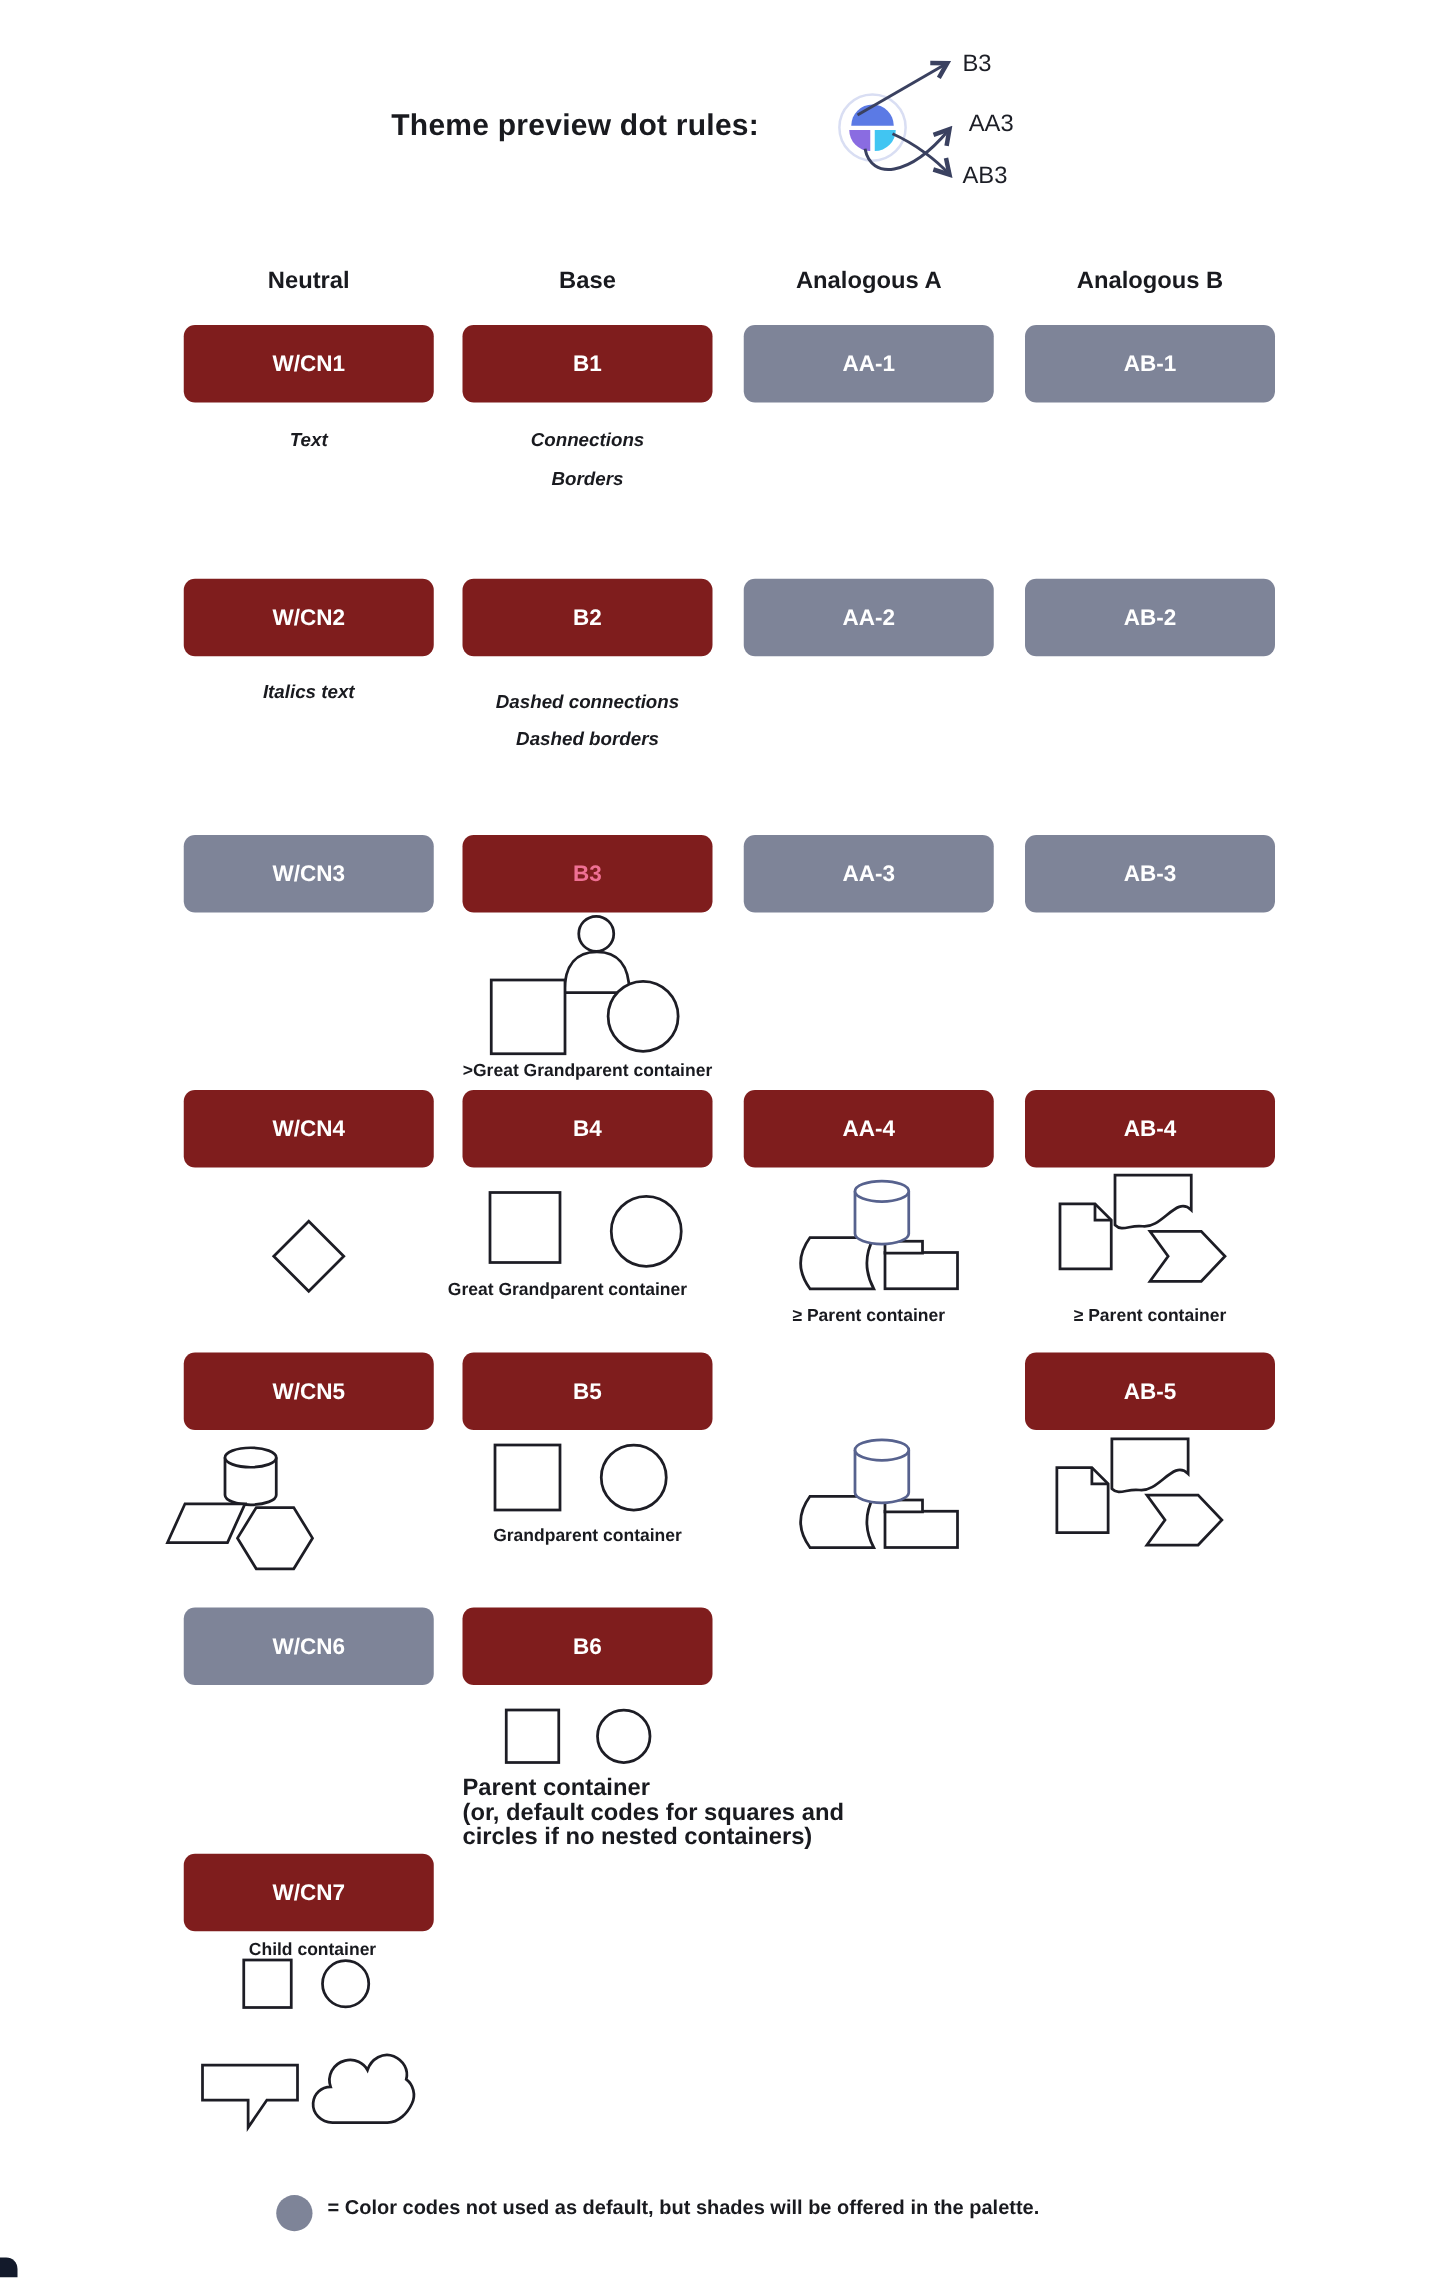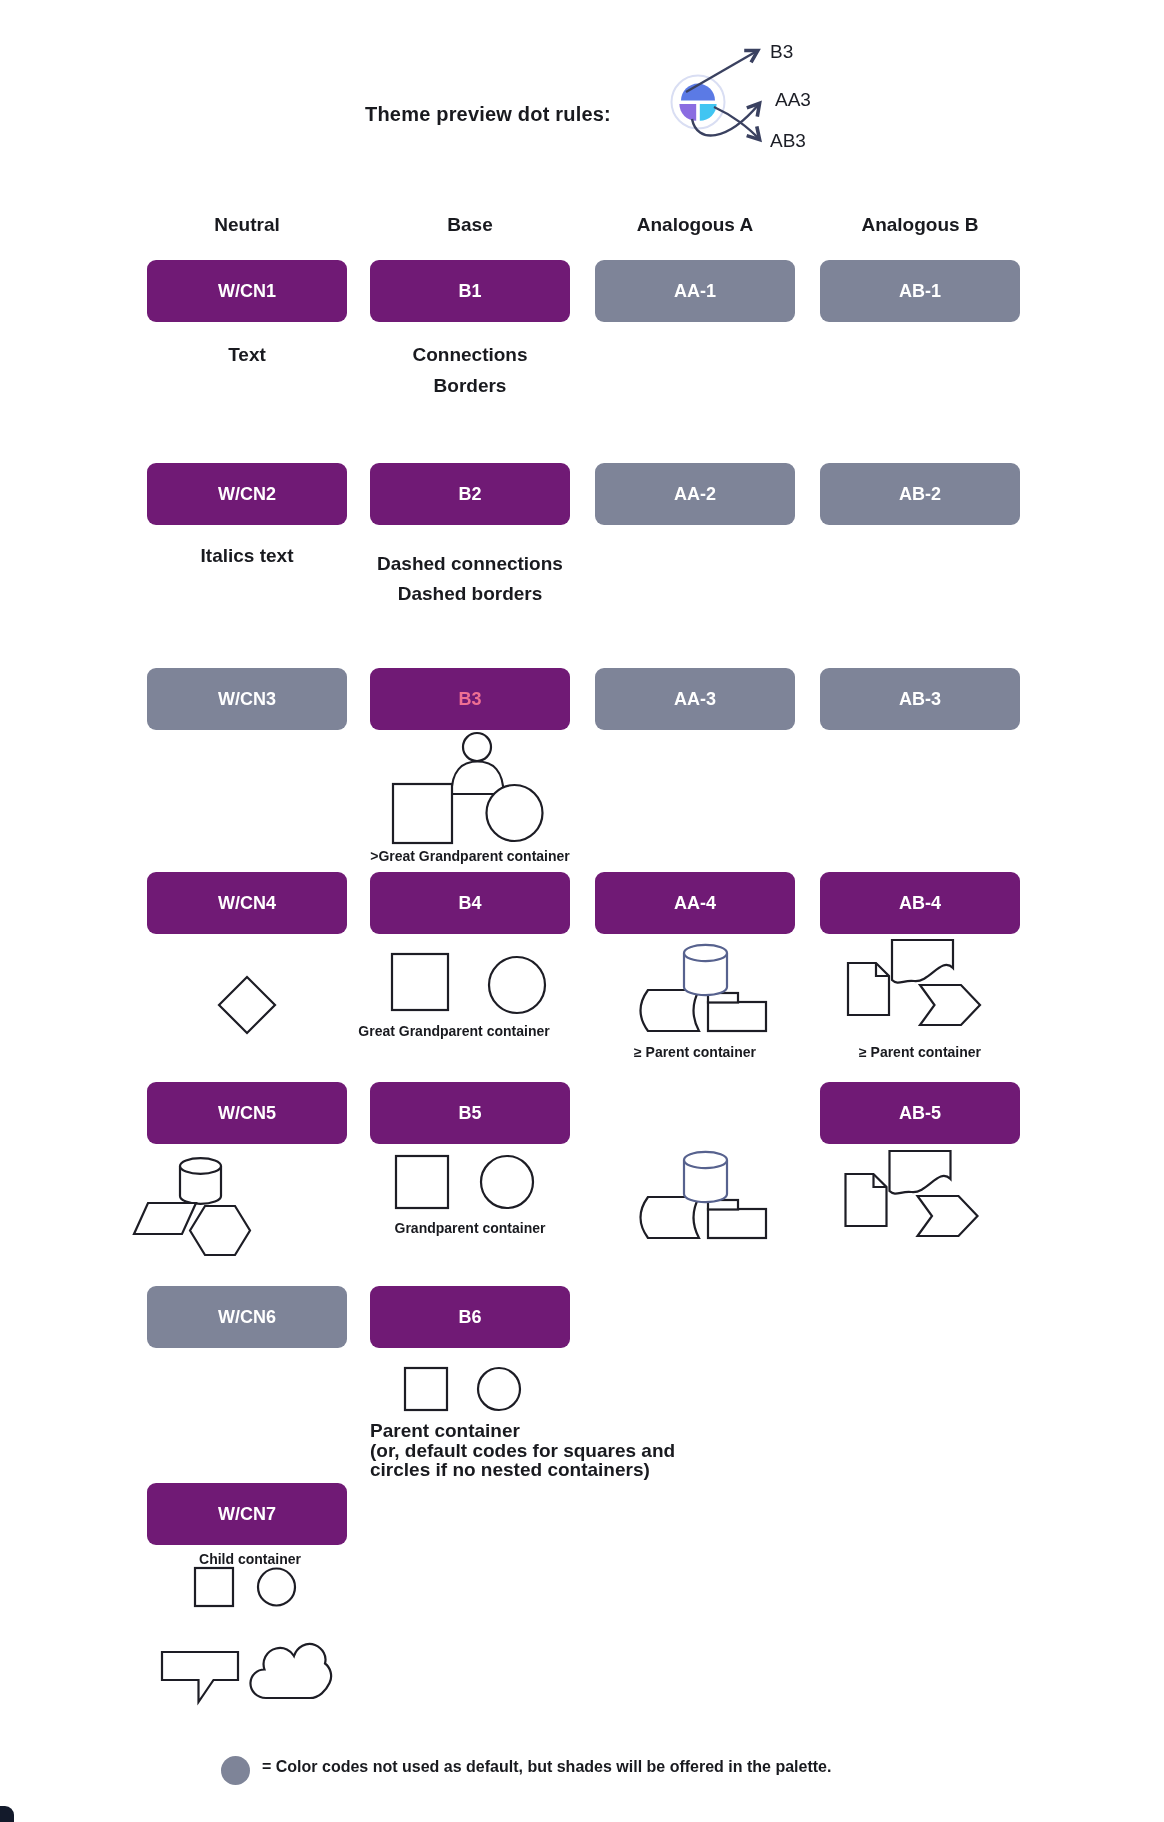--- a/index.html
+++ b/index.html
@@ -1,30 +1,30 @@
 <!DOCTYPE html>
 <html><head>
 <meta charset="utf-8">
 <style>
   html,body{margin:0;padding:0;background:#fff;}
   .canvas{position:relative;width:1164px;height:1822px;background:#fff;overflow:hidden;
           font-family:"Liberation Sans",sans-serif;color:#191a1f;}
-  .title{position:absolute;left:313px;top:87px;width:350px;text-align:center;
-         font-size:20px;font-weight:bold;letter-spacing:.2px;margin-top:16px;}
+  .title{position:absolute;left:313px;top:87px;width:350px;text-align:left;
+         font-size:24px;font-weight:bold;letter-spacing:.2px;}
   .dot-label{position:absolute;font-size:19px;font-weight:normal;color:#1c1e26;}
   .colhead{position:absolute;width:200px;text-align:center;top:214px;
            font-size:19px;font-weight:bold;}
   .swatch{position:absolute;width:200px;height:62px;border-radius:9px;
           display:flex;align-items:center;justify-content:center;
           color:#ffffff;font-size:18px;font-weight:bold;}
-  .dark{background:#701a75;}
+  .dark{background:#7f1d1d;}
   .gray{background:#7e8498;}
   .pink-text{color:#ef7093;}
   .note{position:absolute;font-weight:bold;text-align:center;}
-  .big{font-size:19px;width:300px;}
+  .big{font-size:15px;width:300px;font-style:italic;}
   .small{font-size:14px;width:300px;}
   .left-block{position:absolute;left:370px;top:1421px;text-align:left;
               font-size:19px;font-weight:bold;line-height:19.5px;}
   .shapes{position:absolute;left:0;top:0;pointer-events:none;}
   .legend-text{position:absolute;left:262px;top:1758px;font-size:16px;font-weight:bold;}
   .legend-dot{position:absolute;left:221px;top:1756px;width:29px;height:29px;
               border-radius:50%;background:#7e8498;}
   .crop-corner{position:absolute;left:-14px;top:1806px;width:28px;height:30px;
                border-radius:9px;background:#131a2b;}
   

